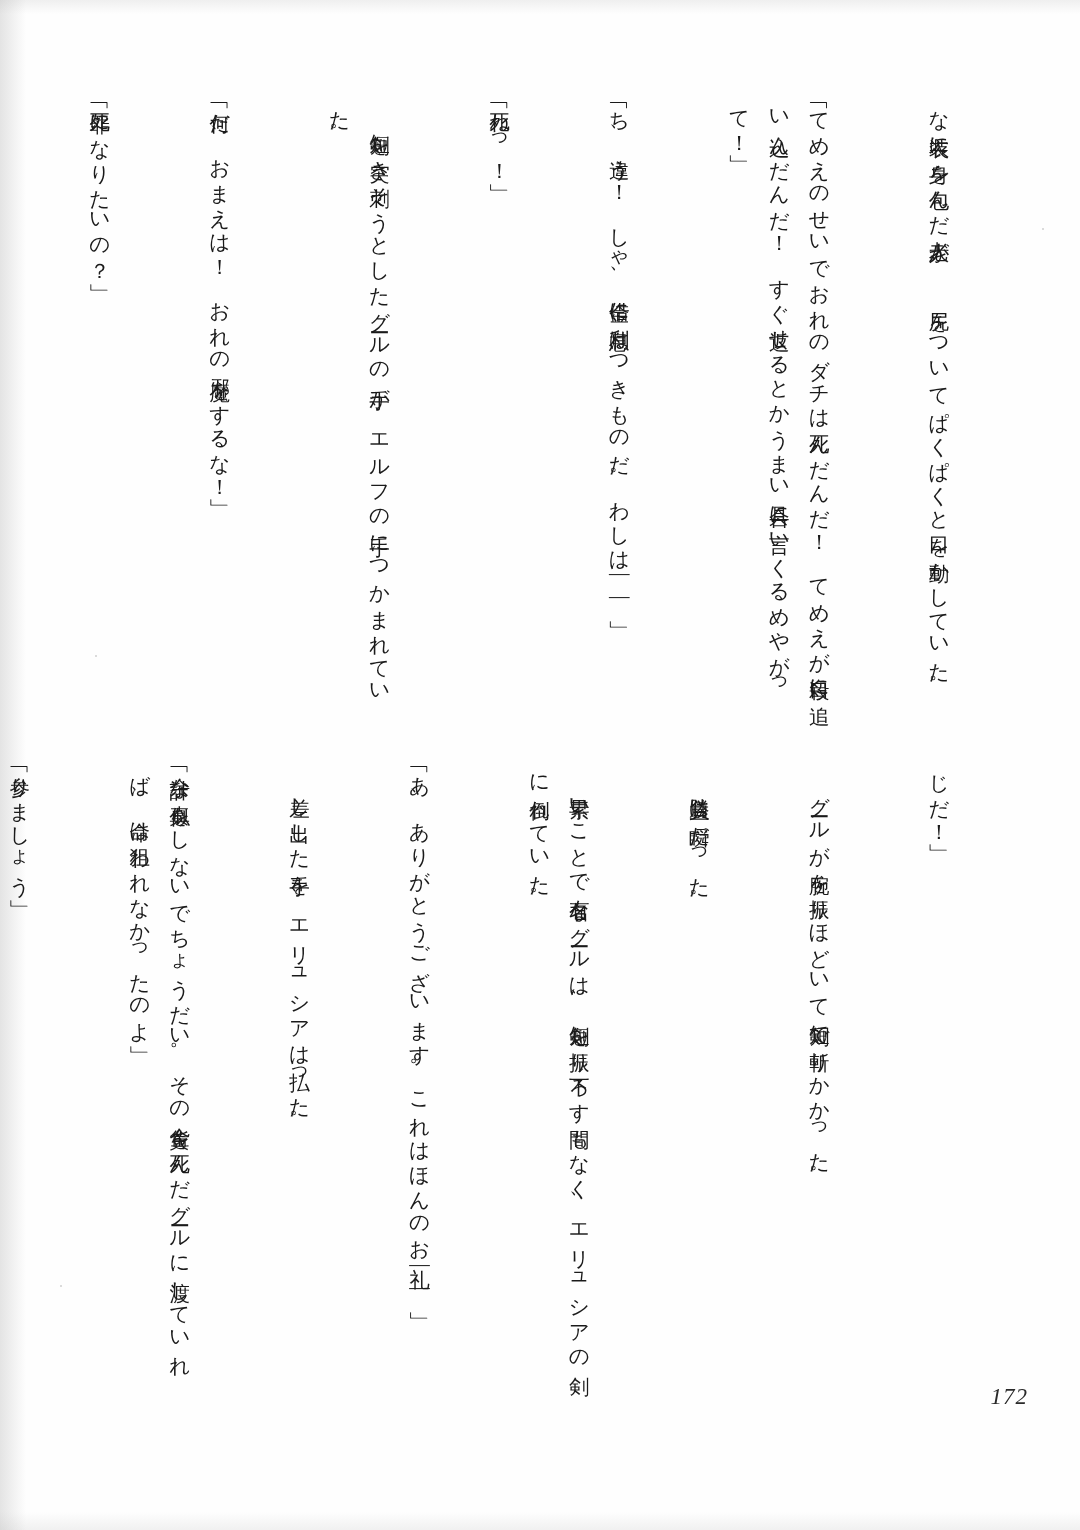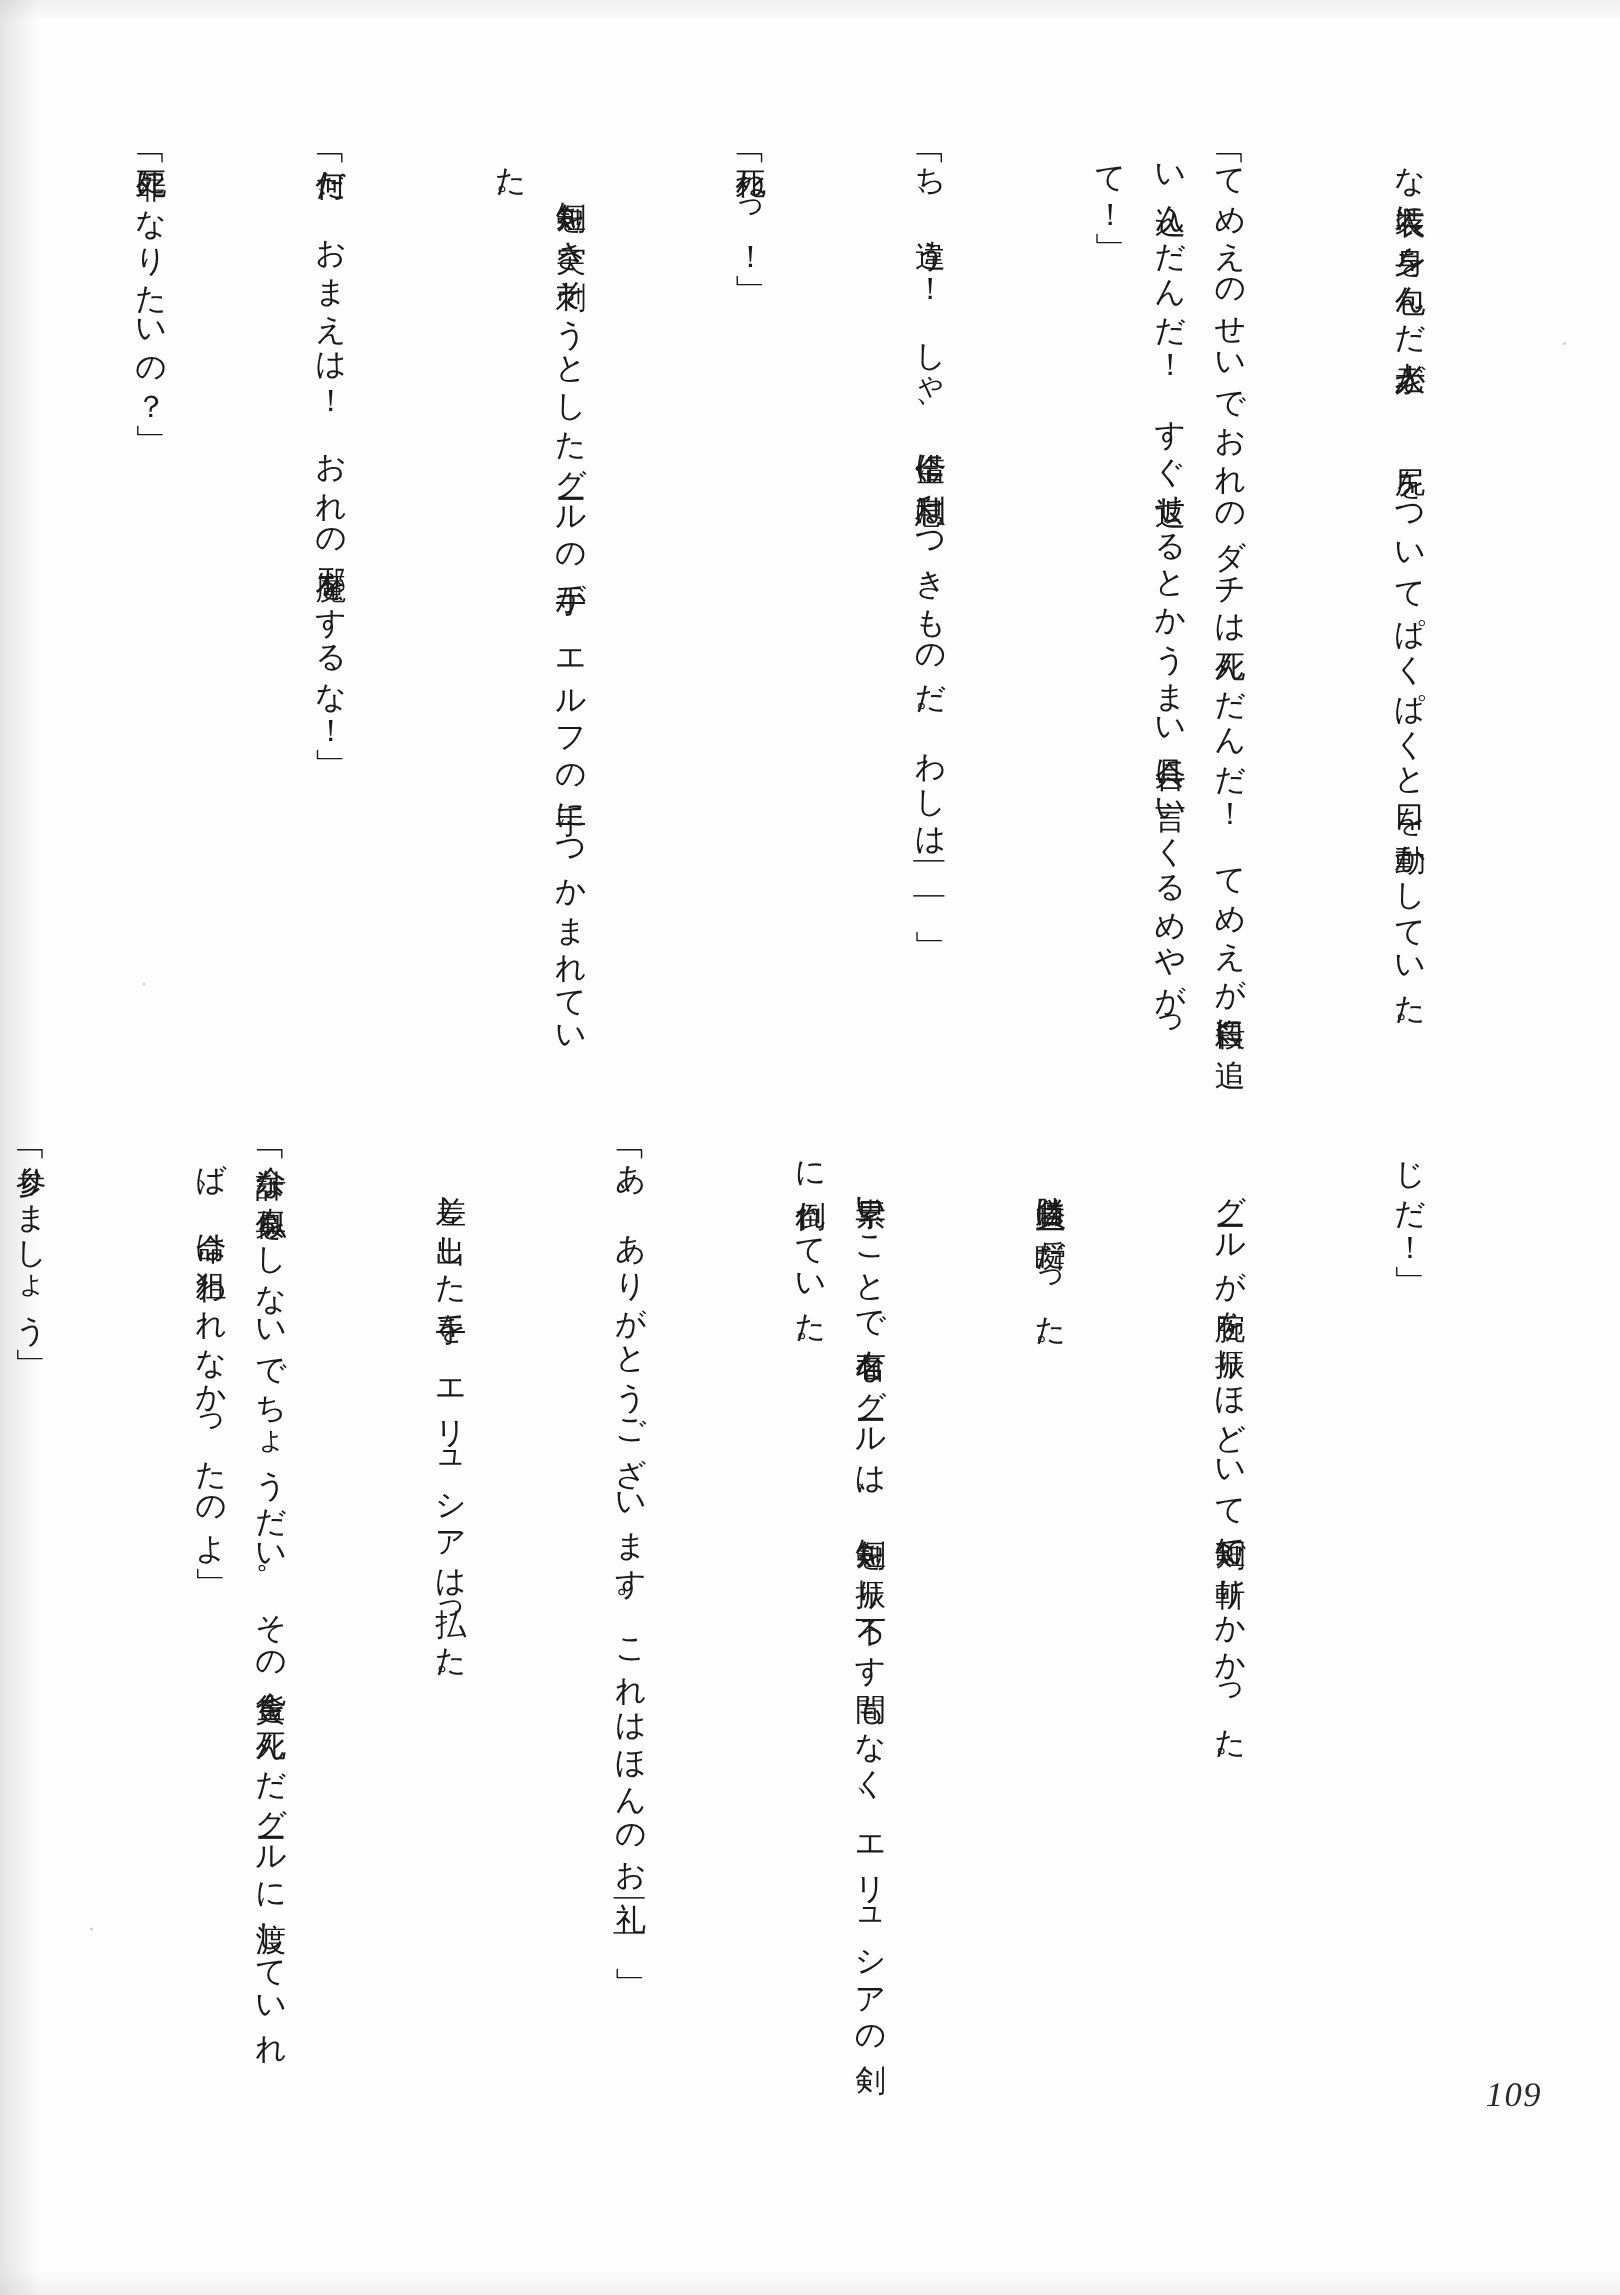--- a/index.html
+++ b/index.html
@@ -127,15 +127,15 @@
     <span class="para">　素早いことで有名なグールは、短剣を振り下ろす間もなく、エリュシアの剣に倒れていた。</span>
     <span class="para">「あ、ありがとうございます。これはほんのお礼——」</span>
     <span class="para">　差し出した手を、エリュシアは払った。</span>
     <span class="para">「余計な真似をしないでちょうだい。その金貨を死んだグールに渡していれば、命は狙われなかったのよ」</span>
     <span class="para">「参りましょう」</span>
     
     
     
   </div>
 
-  <div class="page-number">109</div>
+  <div class="page-number">172</div>
 
 </div>
 
 </body></html>

